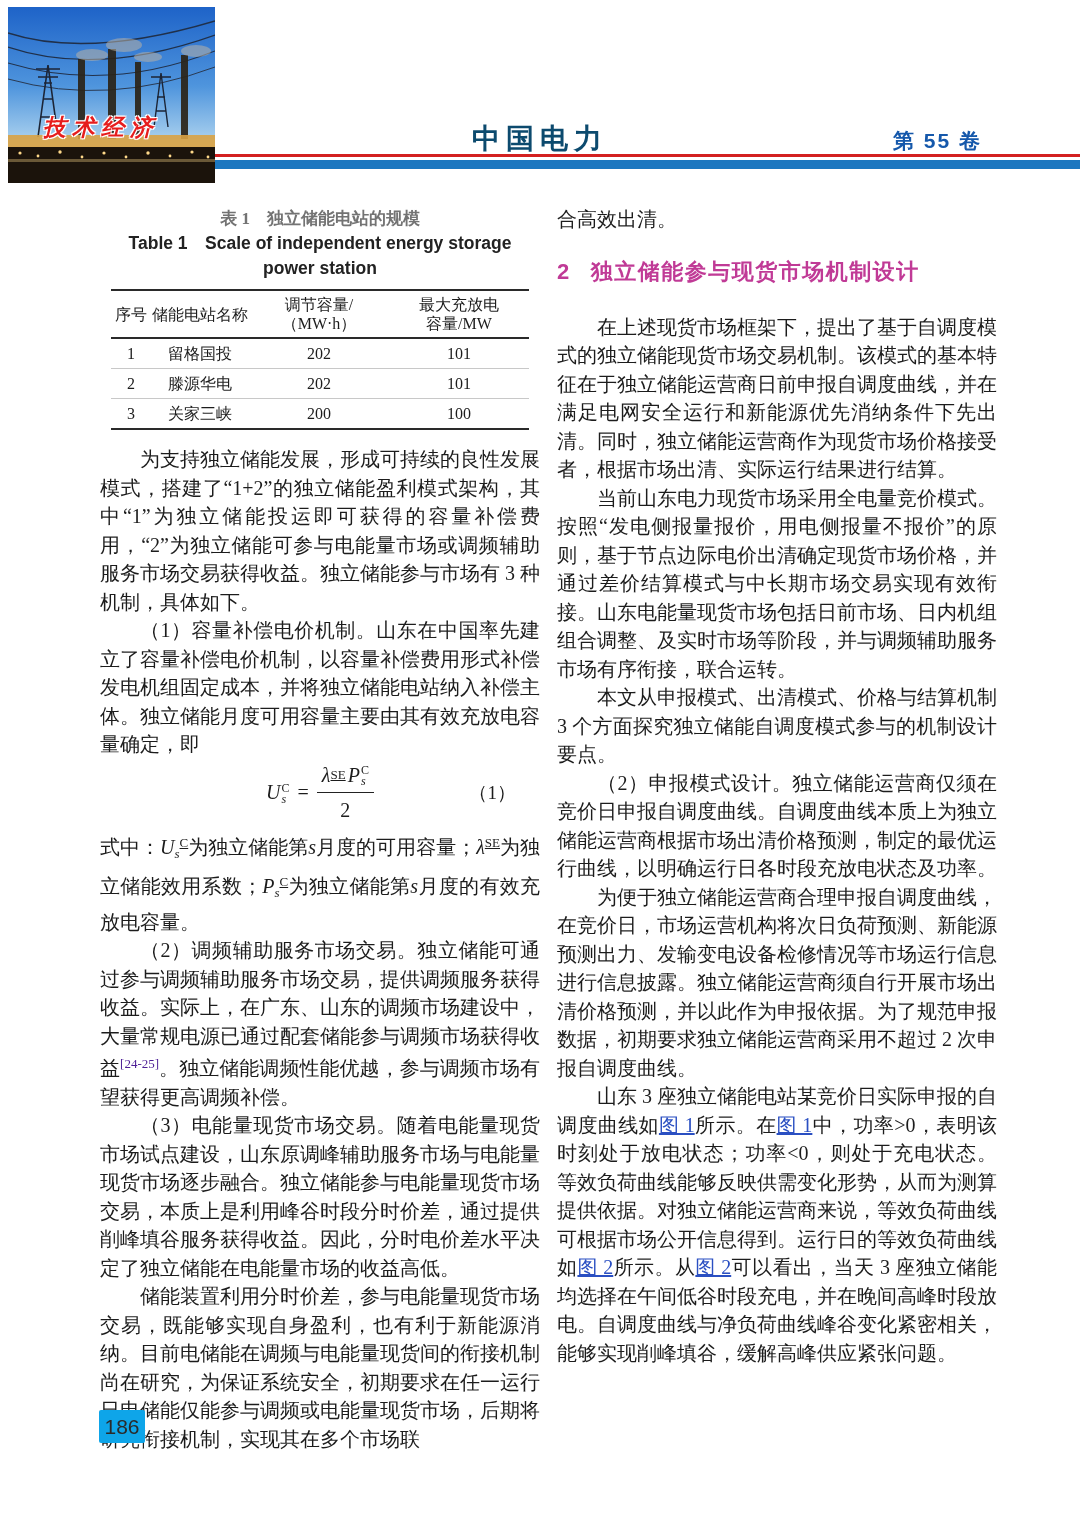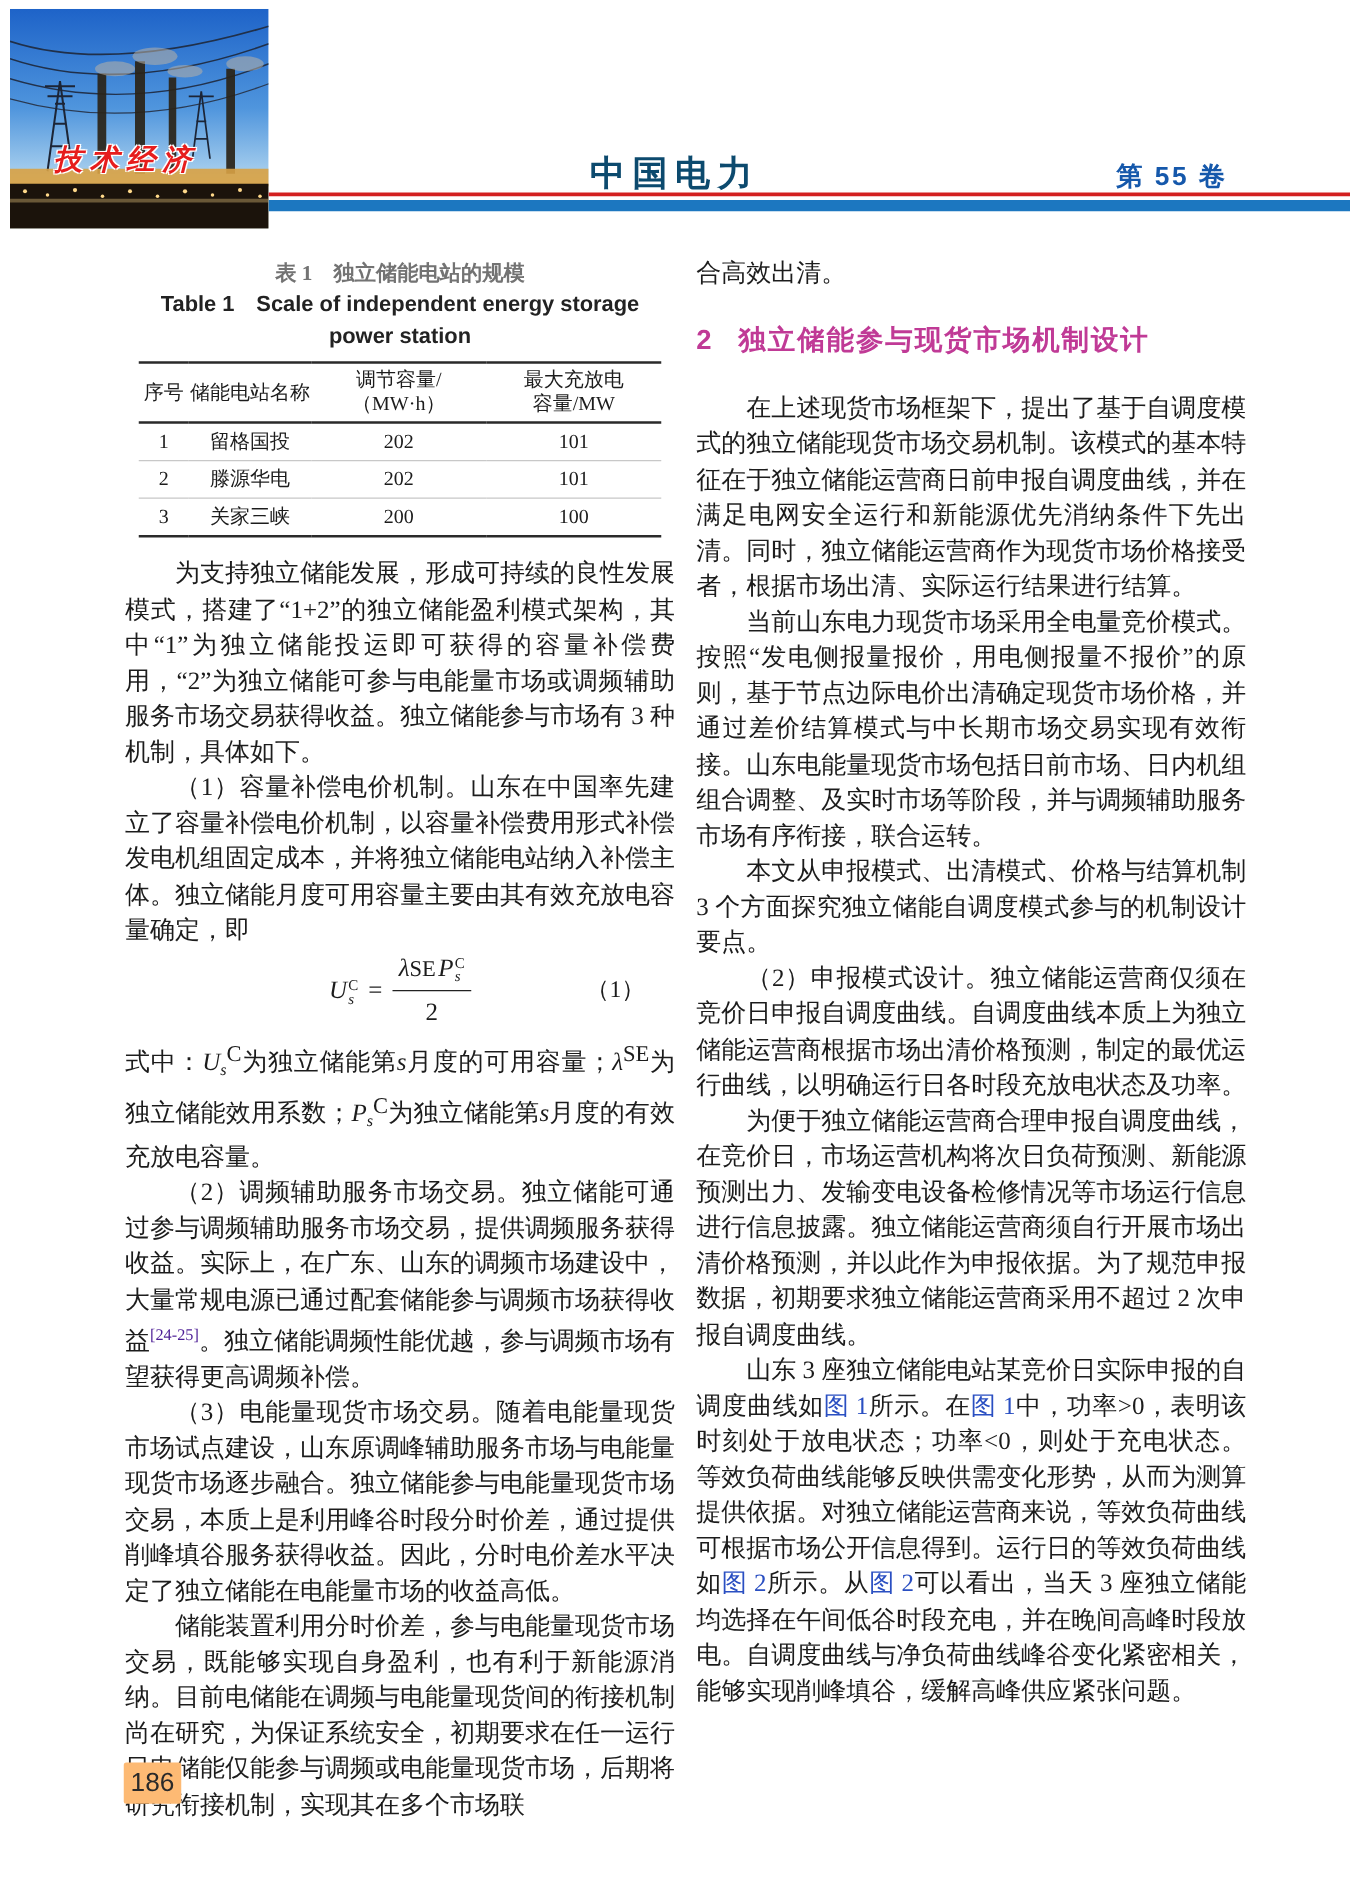--- a/index.html
+++ b/index.html
@@ -30,25 +30,25 @@
   .rule-blue{position:absolute;left:215px;right:0;top:160px;height:9px;background:#1c77c0;}
 
   
   .col{position:absolute;width:440px;font-size:20px;line-height:28.5px;text-align:justify;}
   .col-l{left:100px;top:205px;}
   .col-r{left:557px;top:205px;}
   p.bp{margin:0;padding:0;}
   .ind{text-indent:2em;}
 
   
-  .seg-ref{color:#2a4fc2;}
+  .seg-ref{color:#2a4fc2;text-decoration:underline;}
   .seg-supref{color:#4c1d95;font-size:13px;vertical-align:7px;}
   .seg-var{font-style:italic;}
   .seg-sub{font-size:13px;vertical-align:-4px;font-style:italic;}
-  .seg-sup{font-size:18px;vertical-align:7px;}
+  .seg-sup{font-size:13px;vertical-align:7px;text-decoration:underline;}
 
   
   .tbl-cap-zh{
     margin-top:2px;text-align:center;font-family:Liberation Serif, serif;
     font-weight:bold;font-size:17px;line-height:24px;color:#737373;
   }
   .tbl-cap-en{
     text-align:center;font-family:"Liberation Sans","DejaVu Sans",sans-serif;
     font-weight:bold;font-size:17.5px;line-height:25px;color:#222;
   }
@@ -81,21 +81,21 @@
   
   .sec-h{
     margin:23px 0 26px 0;display:flex;gap:20px;align-items:baseline;
     font-family:"Liberation Sans","DejaVu Sans",sans-serif;font-weight:bold;
     font-size:22px;line-height:30px;color:#c03a96;letter-spacing:1.5px;text-indent:0;
   }
 
   
   .pgnum{
     position:absolute;left:99px;top:1410px;width:46px;height:33px;
-    background:#fdba74;color:#2a2a2a;border-radius:2px;
+    background:#0ea5e9;color:#2a2a2a;border-radius:2px;
     font-family:"Liberation Sans","DejaVu Sans",sans-serif;font-size:21px;
     display:flex;align-items:center;justify-content:center;
   }
 </style>
 </head>
 <body>
 
 <div class="photo">
   <svg viewBox="0 0 207 176" preserveAspectRatio="none">
     <defs>

